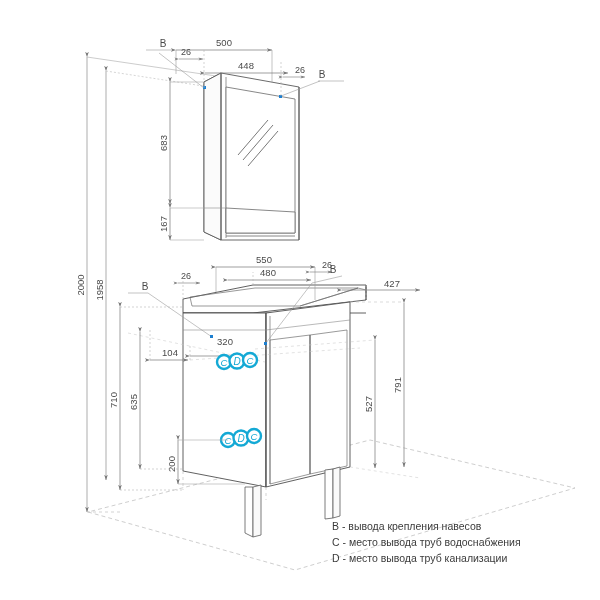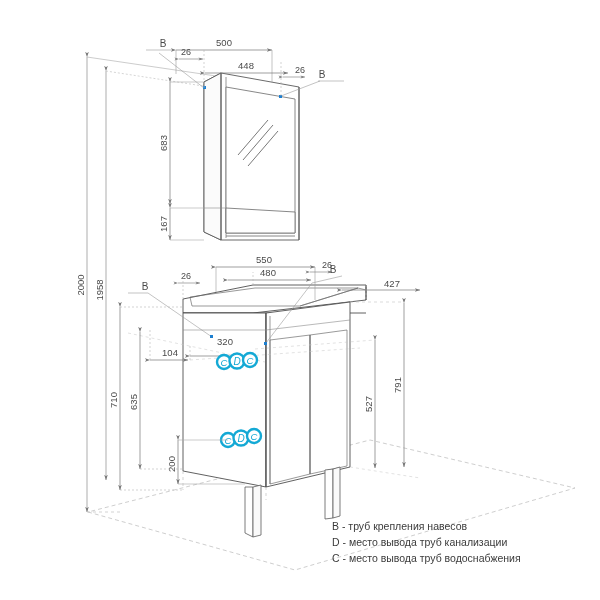--- a/index.html
+++ b/index.html
@@ -195,18 +195,18 @@
     </g>
 
     <g stroke="#b5b5b5" stroke-width="0.6" stroke-dasharray="3 3">
       <line x1="87" y1="512" x2="120" y2="512"></line>
       <line x1="183" y1="471" x2="183" y2="490"></line>
       <line x1="266" y1="487" x2="266" y2="500"></line>
     </g>
   </svg>
 
   <div class="legend">
-    <div class="legend-row">B - труб крепления навесов</div>
+    <div class="legend-row">B - вывода крепления навесов</div>
+    <div class="legend-row">C - место вывода труб водоснабжения</div>
     <div class="legend-row">D - место вывода труб канализации</div>
-    <div class="legend-row">C - место вывода труб водоснабжения</div>
   </div>
 
 </div>
 
 </body></html>

